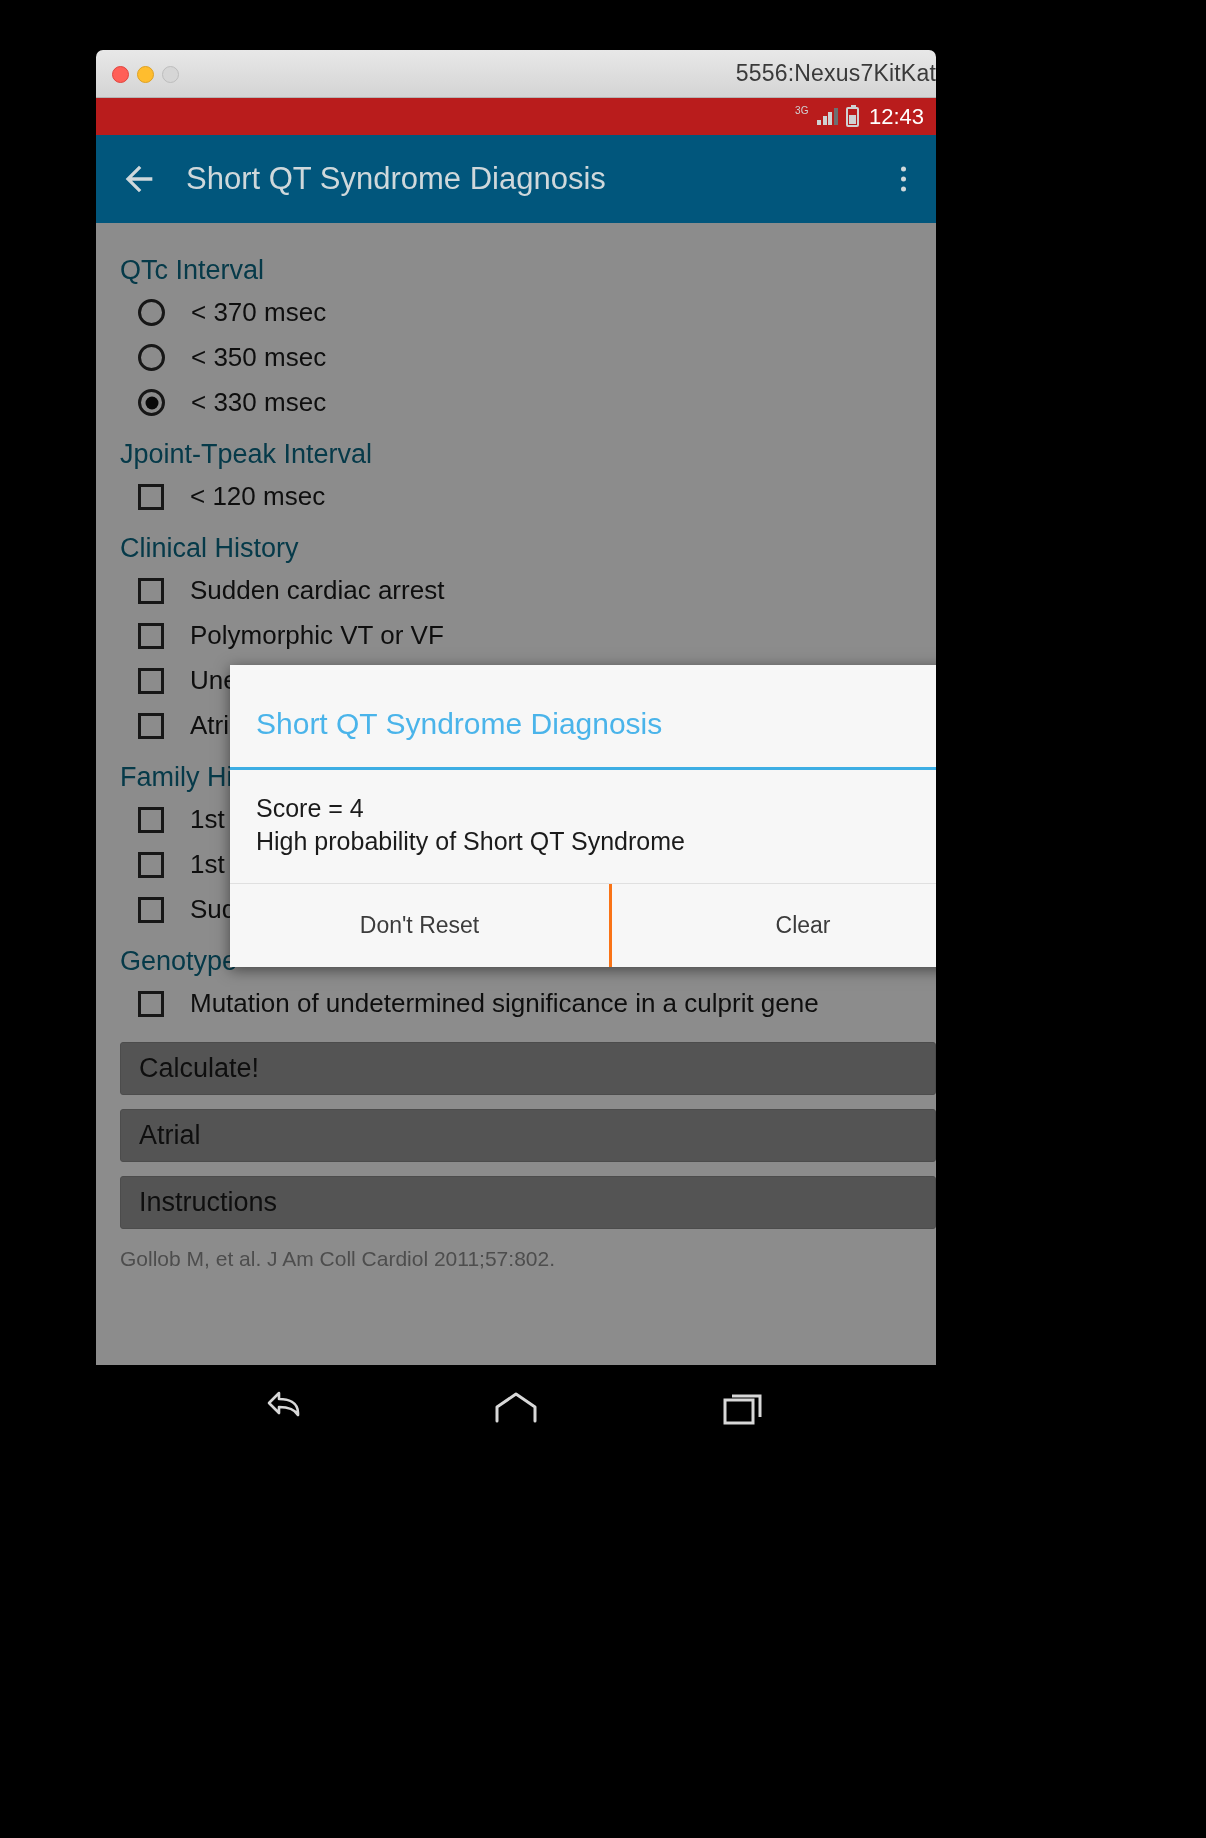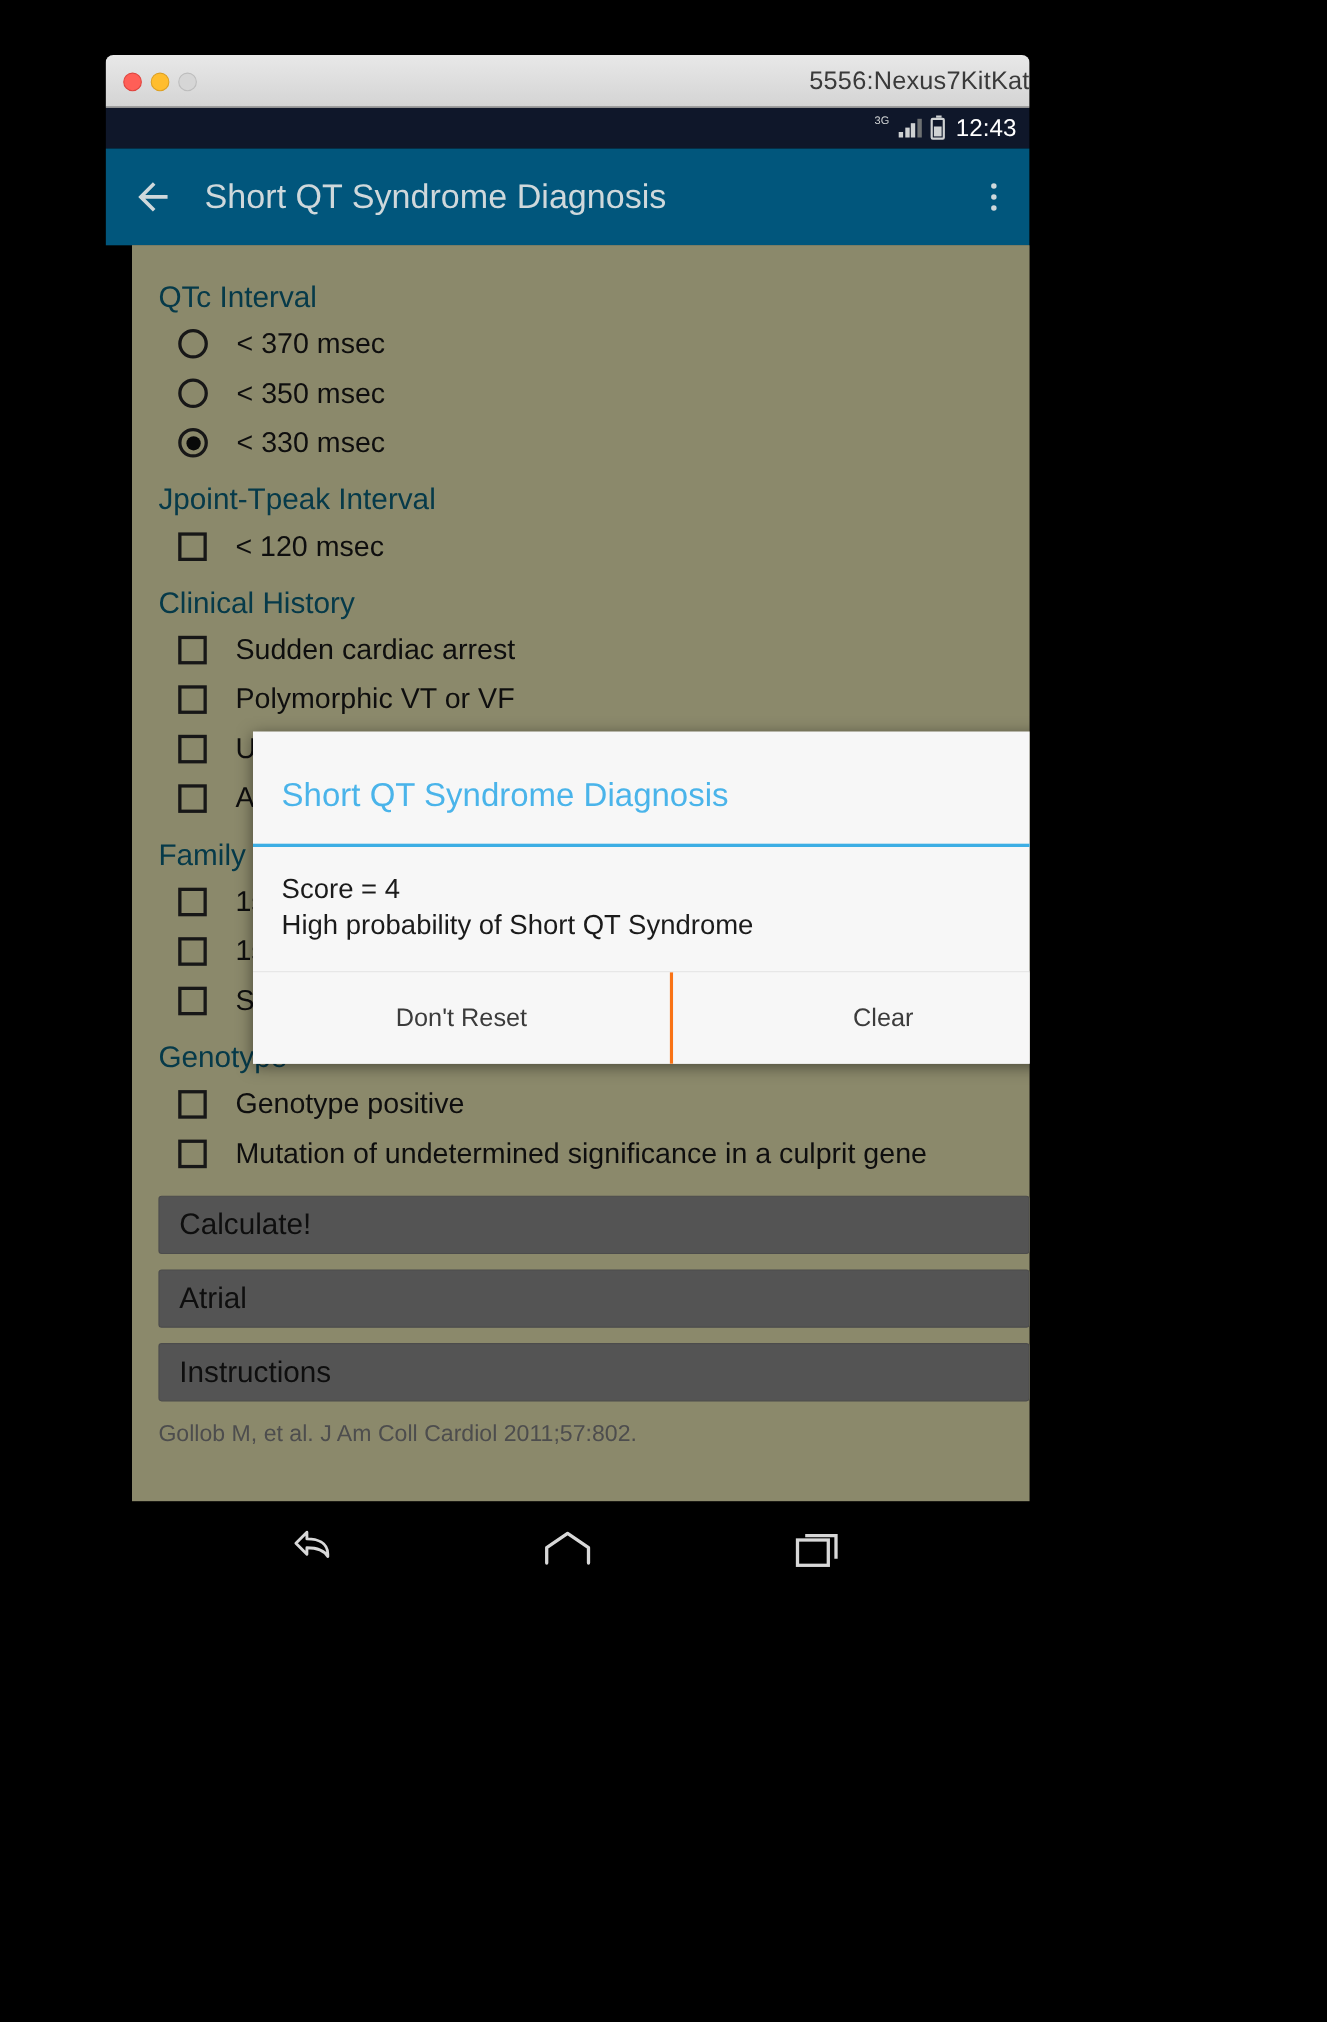--- a/index.html
+++ b/index.html
@@ -31,21 +31,21 @@
   .tl-close { background: #ff5f57; border: 1px solid #e0443e; }
   .tl-min   { background: #ffbd2e; border: 1px solid #dea123; }
   .tl-zoom  { background: #d6d6d6; border: 1px solid #bdbdbd; }
   #mac-window-title {
     width: 100%; text-align: right;
     font-size: 23px; color: #3a3a3a; letter-spacing: .2px;
   }
 
   
   #android-status-bar {
-    height: 37px; background: #0f172a; color: #fff;
+    height: 37px; background: #b91c1c; color: #fff;
     display: flex; align-items: center; justify-content: flex-end;
     padding-right: 12px; gap: 8px;
   }
   .sb-icon { display: inline-flex; align-items: flex-end; }
   .sig-bars { display: flex; align-items: flex-end; gap: 1.5px; height: 17px; position: relative; }
   .sig-bars i { width: 4px; background: #cfd2d3; display: block; }
   .sig-bars i:nth-child(1){ height: 5px; }
   .sig-bars i:nth-child(2){ height: 9px; }
   .sig-bars i:nth-child(3){ height: 13px; }
   .sig-bars i:nth-child(4){ height: 17px; background:#6d7072; }
@@ -78,23 +78,22 @@
   #overflow-menu-icon {
     position: absolute; right: 22px; top: 50%; transform: translateY(-50%);
     display: flex; flex-direction: column; gap: 5px; padding: 8px;
   }
   #overflow-menu-icon span { width: 5px; height: 5px; border-radius: 50%; background: #cfd8db; display:block; }
 
   
   #form-scroll {
     position: relative;
     height: calc(1315px - 48px - 37px - 88px);
-    background: #fef9c3;
+    background: #ffffff;
     padding: 18px 0 0 24px;
-    margin-left: 24px;
   }
   #scrim {
     position: absolute; inset: 0; background: rgba(0,0,0,.45); z-index: 5;
     pointer-events: none;
   }
   .section-header {
     color: #0b6a86; font-size: 27px; margin: 14px 0 4px 0;
   }
   .option-row {
     display: flex; align-items: center; gap: 26px;
@@ -244,24 +243,20 @@
           <span class="checkbox"></span>
           <span class="option-label">1st or 2nd degree relative with autopsy-negative SCD</span>
         </div>
         <div class="option-row indent-check">
           <span class="checkbox"></span>
           <span class="option-label">Sudden infant death syndrome</span>
         </div>
         <div class="section-header">Genotype</div>
         <div class="option-row indent-check">
           <span class="checkbox"></span>
-          <span class="option-label">Genotype positive</span>
-        </div>
-        <div class="option-row indent-check">
-          <span class="checkbox"></span>
           <span class="option-label">Mutation of undetermined significance in a culprit gene</span>
         </div>
       </div>
 
     <div id="button-row">
         <div class="form-button">Calculate!</div>
         <div class="form-button">Atrial</div>
         <div class="form-button">Instructions</div>
       </div>
 

